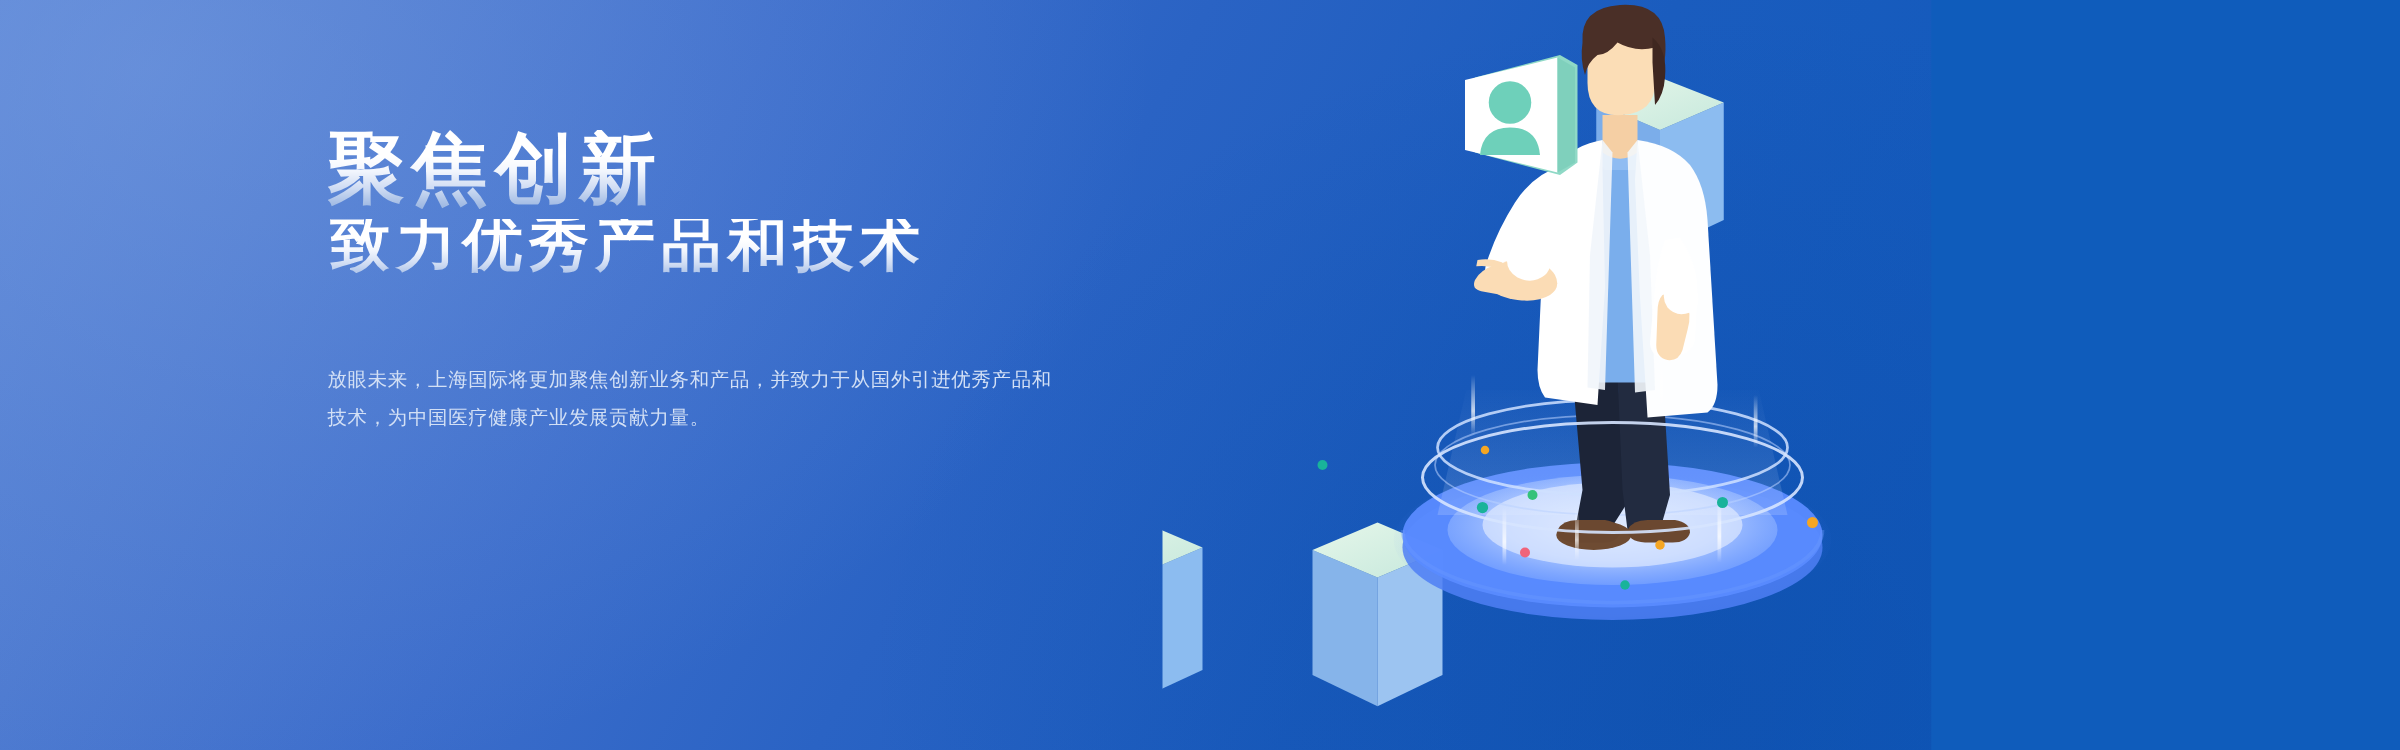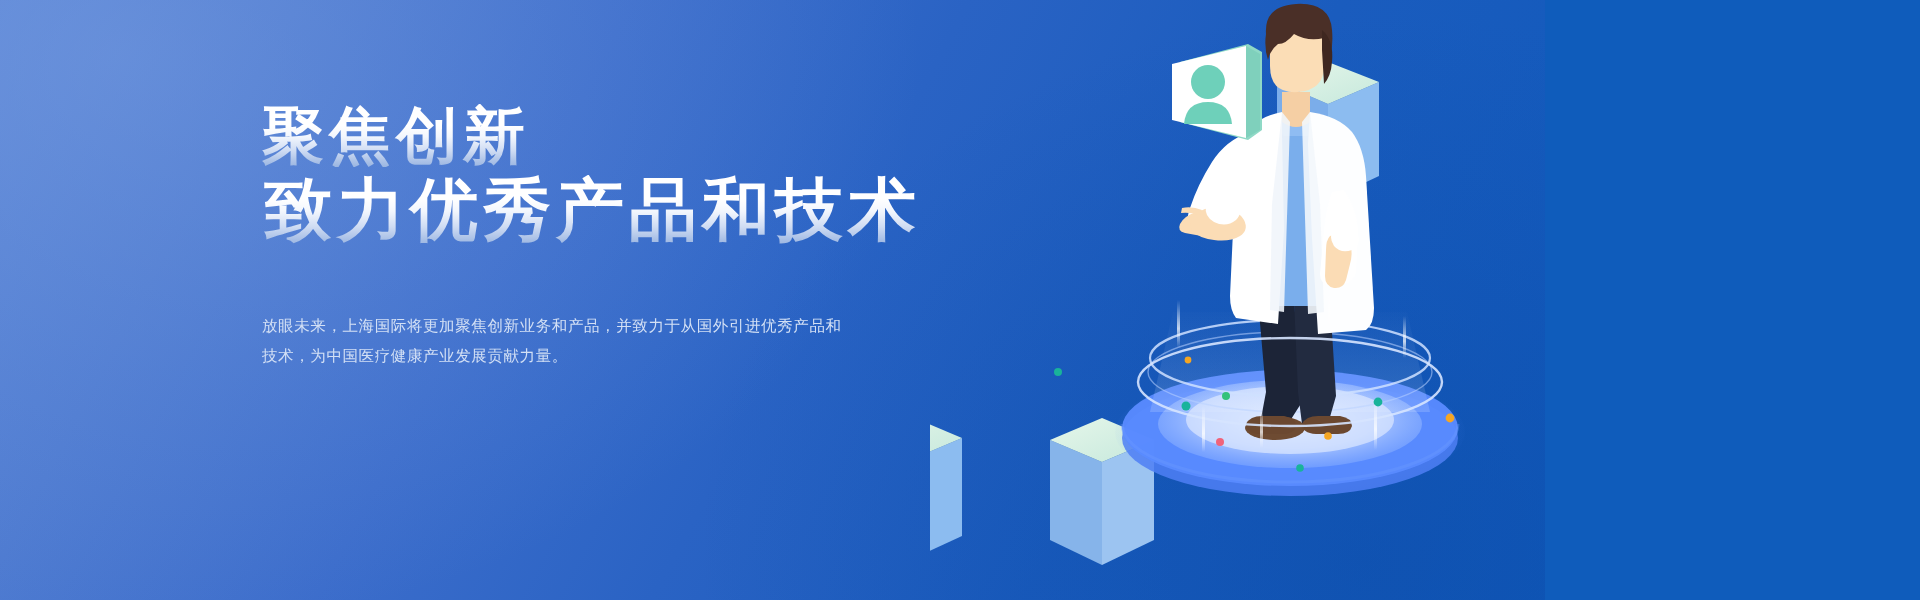--- a/index.html
+++ b/index.html
@@ -56,23 +56,24 @@
     -webkit-background-clip: text;
     background-clip: text;
     color: transparent;
     -webkit-text-fill-color: transparent;
   }
   #headline-line1 {
     font-size: 62px;
     margin: 0 0 8px 0;
   }
   #headline-line2 {
-    font-size: 68px;
+    font-size: 48px;
     margin: 0;
     margin-left: 2px;
+    font-family: Liberation Mono, monospace;
   }
 
   #subtitle {
     margin-top: 66px;
     font-size: 15.5px;
     line-height: 1.95;
     color: #d3e0f5;
     letter-spacing: 0.6px;
     max-width: 590px;
   }

